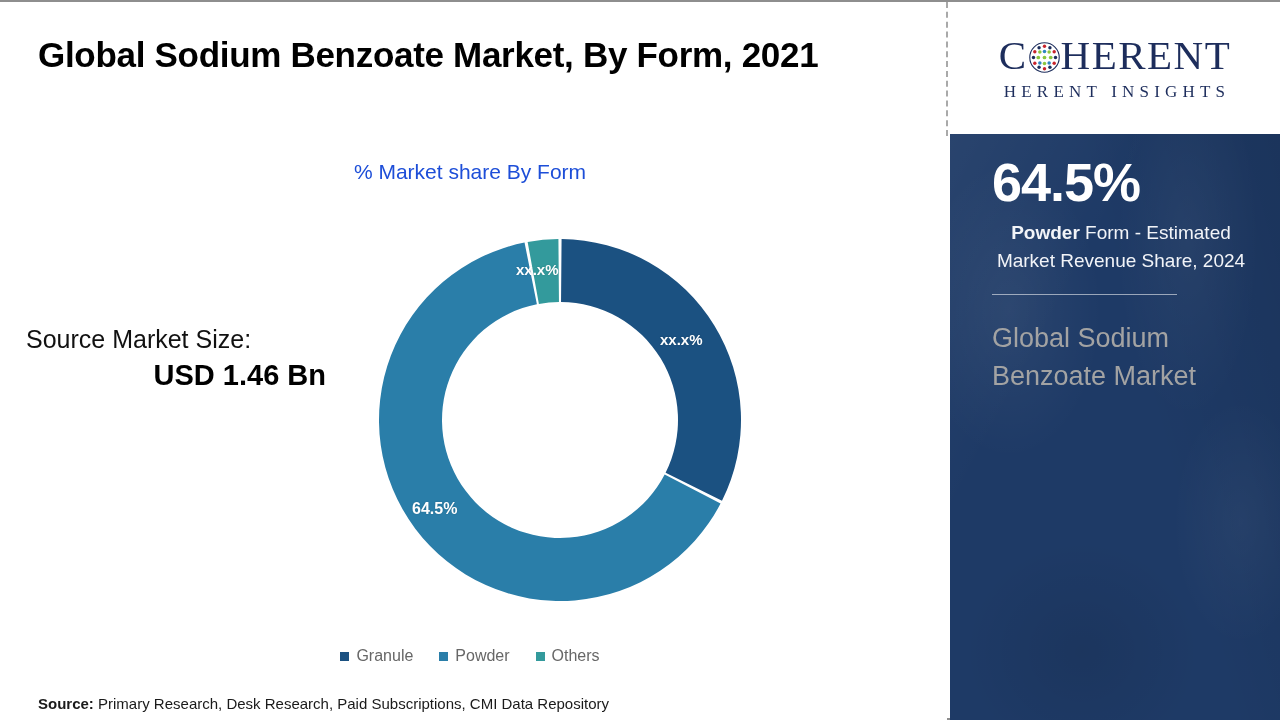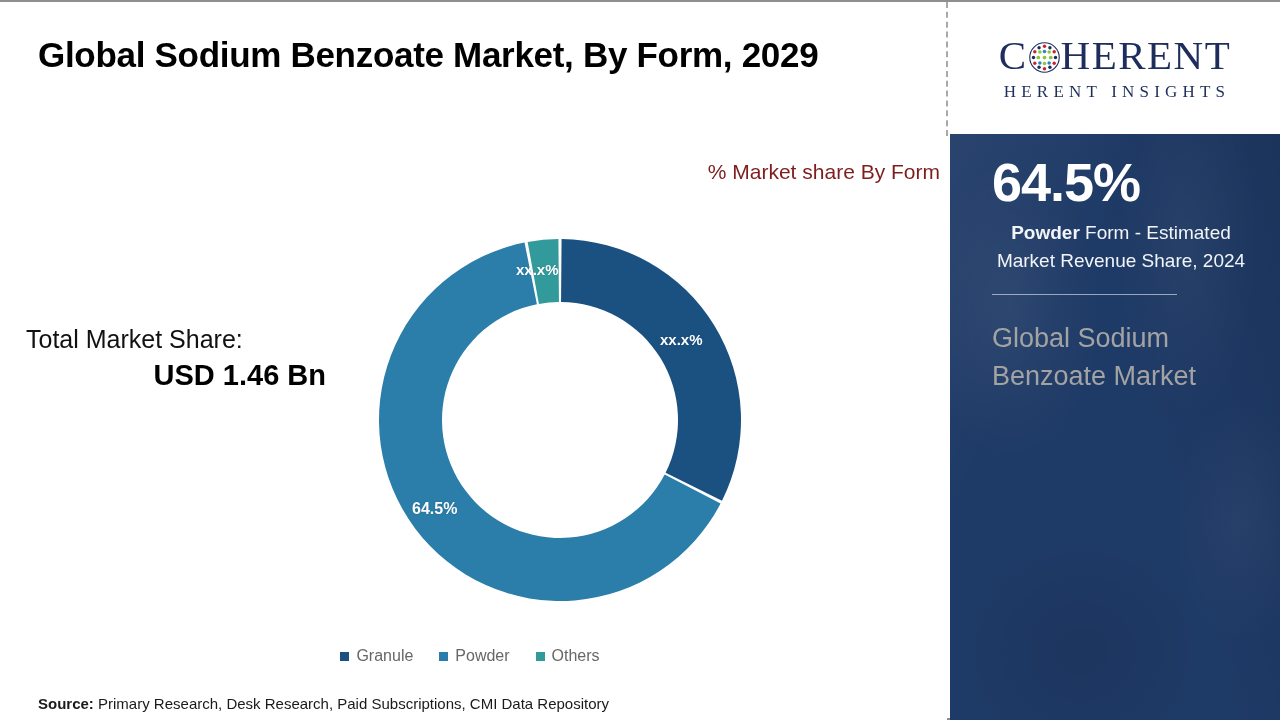--- a/index.html
+++ b/index.html
@@ -45,23 +45,23 @@
     color: #000000;
     letter-spacing: -0.3px;
     line-height: 1.2;
   }
 
   #chart-subtitle {
     position: absolute;
     left: 0;
     top: 158px;
     width: 940px;
-    text-align: right;
+    text-align: center;
     font-size: 21px;
-    color: #7f1d1d;
+    color: #1d4ed8;
     font-weight: 400;
   }
 
   
   #total-market-block {
     position: absolute;
     left: 26px;
     top: 322px;
     width: 300px;
   }
@@ -255,26 +255,26 @@
     font-weight: 400;
   }
 </style>
 </head>
 <body>
 
 <div id="page">
 
   <div id="left-panel">
 
-    <div id="page-title">Global Sodium Benzoate Market, By Form, 2029</div>
+    <div id="page-title">Global Sodium Benzoate Market, By Form, 2021</div>
 
     <div id="chart-subtitle">% Market share By Form</div>
 
     <div id="total-market-block">
-      <div id="total-market-label">Total Market Share:</div>
+      <div id="total-market-label">Source Market Size:</div>
       <div id="total-market-value">USD 1.46 Bn</div>
     </div>
 
     <div id="donut-wrap">
       <svg id="donut-svg" width="372" height="372" viewBox="0 0 372 372">
         <g id="donut-slices">
             <path d="M 187.57950292520567 5.006891925384991 A 181 181 0 0 1 347.9831194499666 266.7618041728754 L 291.602254669039 238.65134194695744 A 118 118 0 0 0 187.0297311888081 68.00449307842779 Z" fill="#1b5181"></path>
             <path d="M 346.54896080525816 269.57649899554116 A 181 181 0 1 1 150.5337478921044 8.50874680306302 L 162.87835497938298 70.28747029149966 A 118 118 0 1 0 290.66727831503016 240.486336361734 Z" fill="#2a7ea9"></path>
             <path d="M 153.63679906394077 7.916808134028969 A 181 181 0 0 1 184.42049707479438 5.006891925384991 L 184.97026881119191 68.00449307842779 A 118 118 0 0 0 164.90133861627078 69.90156552384208 Z" fill="#339a9c"></path>
           </g>

